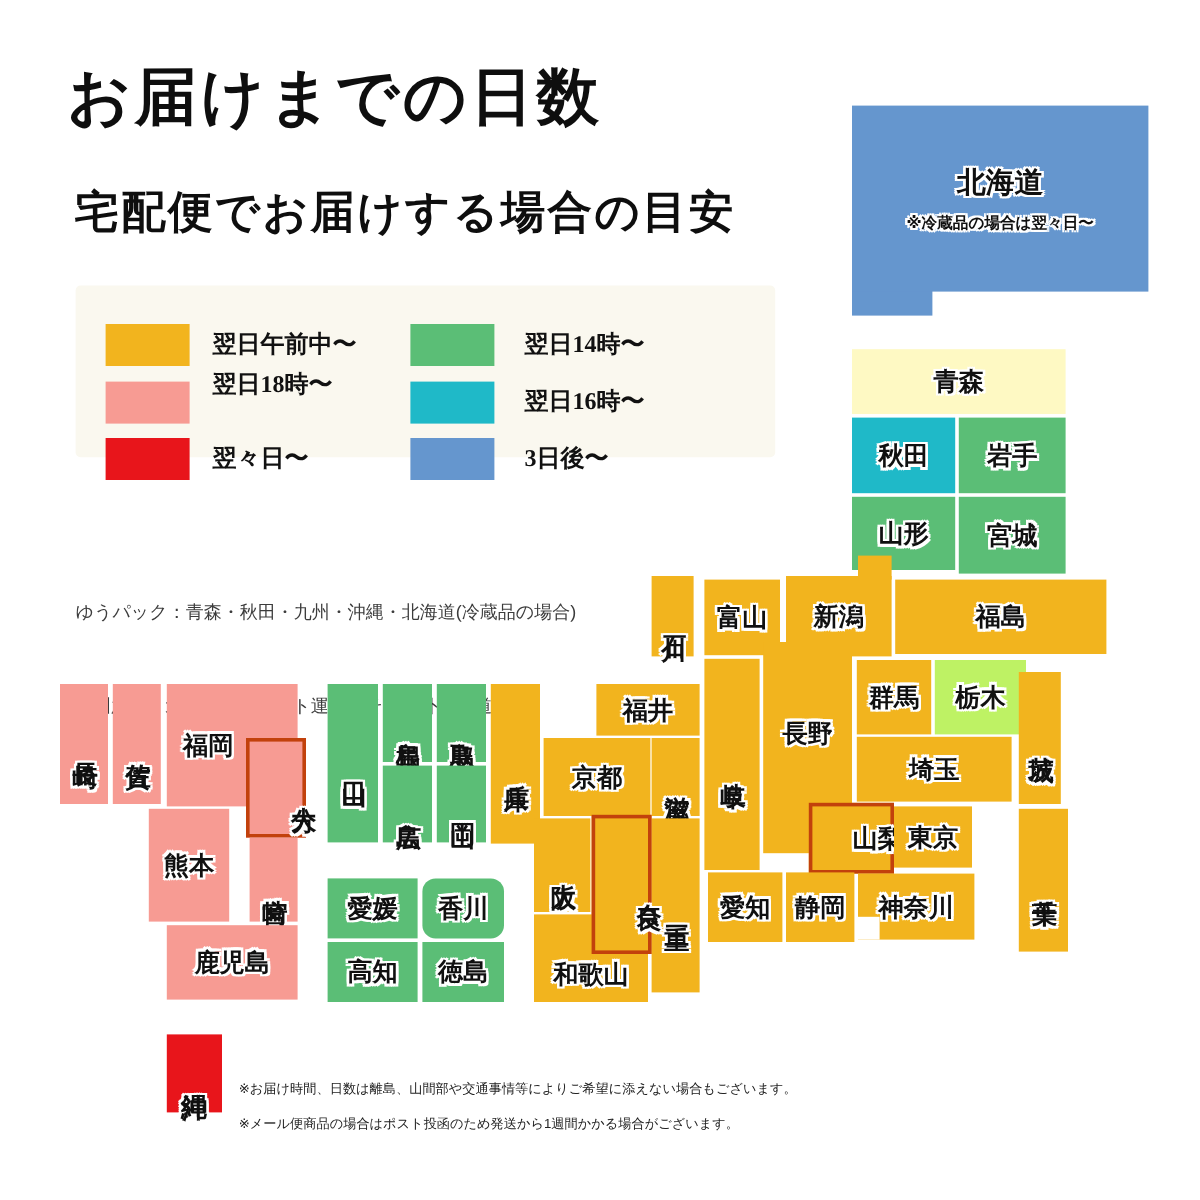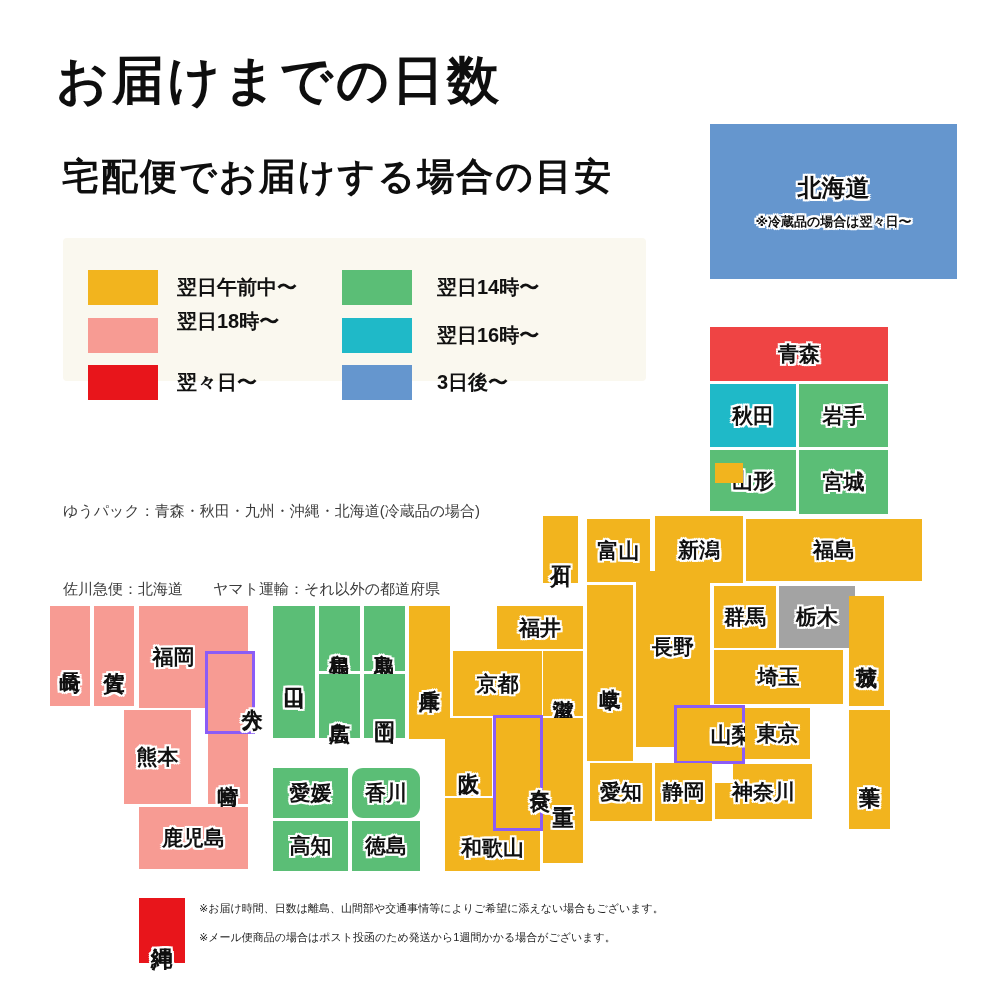--- a/index.html
+++ b/index.html
@@ -13,49 +13,49 @@
     font-family:"Liberation Serif","DejaVu Serif",serif;
     font-size:52px; font-weight:bold; color:#0e0e0e; letter-spacing:3px; white-space:nowrap;
   }
   .page-subtitle {
     position:absolute; left:62px; top:152px; margin:0;
     font-family:"Liberation Serif","DejaVu Serif",serif;
     font-size:37px; font-weight:bold; color:#0e0e0e; letter-spacing:2px; white-space:nowrap;
   }
   .legend-panel {
     position:absolute; left:63px; top:238px; width:583px; height:143px;
-    background:#faf8ef; border-radius:4px;
+    background:#faf8ef; border-radius:4px;font-family:Liberation Serif, serif;
   }
   .legend-swatch { position:absolute; width:70px; height:35px; }
   .legend-label {
     position:absolute; height:35px; line-height:35px;
     font-size:20px; font-weight:bold; color:#111; white-space:nowrap;
   }
   .carrier-notes {
     position:absolute; left:63px; top:446px;
     font-size:15px; line-height:26px; color:#3c3c3c; white-space:pre;
   }
   .footer-notes {
     position:absolute; left:199px; top:894px;
     font-size:11px; line-height:29px; color:#222; white-space:nowrap;
   }
   .japan-map { position:absolute; left:0; top:0; width:1000px; height:1000px; }
   .pref .block, .pref .part { position:absolute; box-sizing:border-box; }
   .block {
     display:flex; align-items:center; justify-content:center;
-    font-weight:bold; font-size:21px; color:#101010;margin-top:36px;
+    font-weight:bold; font-size:21px; color:#101010;
   }
   .block .lab {
     white-space:nowrap;
     text-shadow:-2px -2px 0 #fff, 0 -2px 0 #fff, 2px -2px 0 #fff,
                 -2px 0 0 #fff, 2px 0 0 #fff,
                 -2px 2px 0 #fff, 0 2px 0 #fff, 2px 2px 0 #fff;
   }
   .block.v .lab { writing-mode:vertical-rl; text-orientation:upright; letter-spacing:1px; }
-  .block.bordered { border:3px solid #8b5cf6;padding-left:44px; }
+  .block.bordered { border:3px solid #c2410c;padding-left:44px; }
   .block.col { flex-direction:column; }
   .pref-note {
     font-size:13px; font-weight:bold; margin-top:9px; color:#101010; white-space:nowrap;
     text-shadow:-2px -2px 0 #fff, 0 -2px 0 #fff, 2px -2px 0 #fff,
                 -2px 0 0 #fff, 2px 0 0 #fff,
                 -2px 2px 0 #fff, 0 2px 0 #fff, 2px 2px 0 #fff;
   }
 </style>
 </head>
 <body>
@@ -86,21 +86,21 @@
 
   <div class="japan-map">
       <div class="pref">
         <div class="part" style="left: 710px; top: 238px; width: 67px; height: 25px; background: rgb(101, 150, 206);"></div>
         <div class="block col" style="left: 710px; top: 88px; width: 247px; height: 155px; background: rgb(101, 150, 206); font-size: 24px;">
           <span class="lab">北海道</span>
           <div class="pref-note">※冷蔵品の場合は翌々日〜</div>
         </div>
       </div>
       <div class="pref">
-        <div class="block" style="left: 710px; top: 291px; width: 178px; height: 54px; background: #ef4444;">
+        <div class="block" style="left: 710px; top: 291px; width: 178px; height: 54px; background: #fef9c3;">
           <span class="lab">青森</span>
         </div>
       </div>
       <div class="pref">
         <div class="block" style="left: 710px; top: 348px; width: 86px; height: 63px; background: rgb(31, 185, 200);">
           <span class="lab">秋田</span>
         </div>
       </div>
       <div class="pref">
         <div class="block" style="left: 799px; top: 348px; width: 89px; height: 63px; background: rgb(91, 190, 118);">
@@ -152,21 +152,21 @@
         <div class="block" style="left: 636px; top: 535px; width: 74px; height: 176px; background: rgb(242, 180, 30); padding: 0px 0px 24px;">
           <span class="lab">長野</span>
         </div>
       </div>
       <div class="pref">
         <div class="block" style="left: 714px; top: 550px; width: 62px; height: 62px; background: rgb(242, 180, 30);">
           <span class="lab">群馬</span>
         </div>
       </div>
       <div class="pref">
-        <div class="block" style="left: 779px; top: 550px; width: 76px; height: 62px; background: #a3a3a3; text-align: center;">
+        <div class="block" style="left: 779px; top: 550px; width: 76px; height: 62px; background: #bef264; text-align: center;">
           <span class="lab">栃木</span>
         </div>
       </div>
       <div class="pref">
         <div class="block v" style="left: 849px; top: 560px; width: 35px; height: 110px; background: rgb(242, 180, 30);">
           <span class="lab">茨城</span>
         </div>
       </div>
       <div class="pref">
         <div class="block" style="left: 714px; top: 614px; width: 129px; height: 54px; background: rgb(242, 180, 30);">

